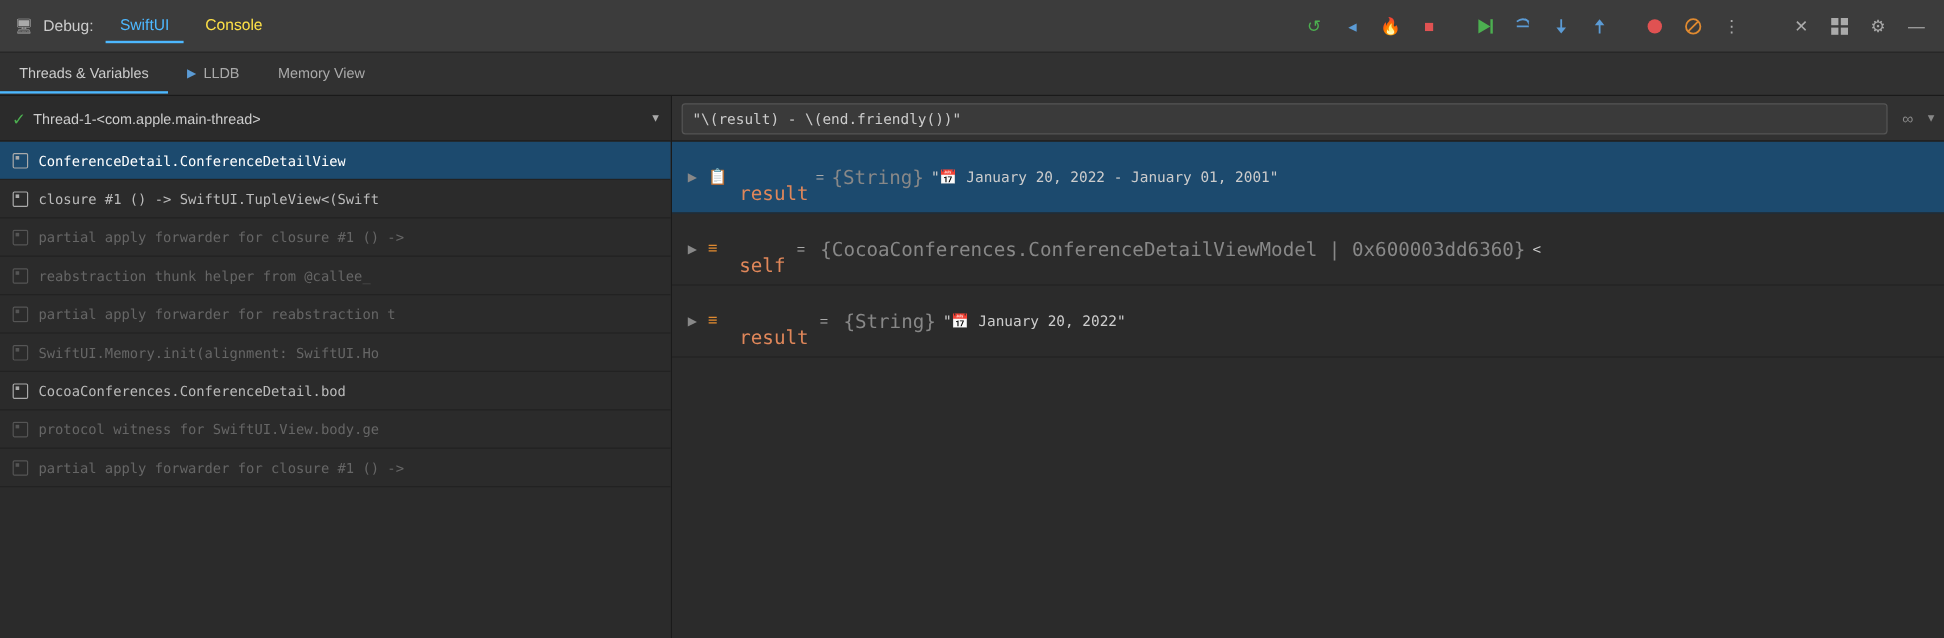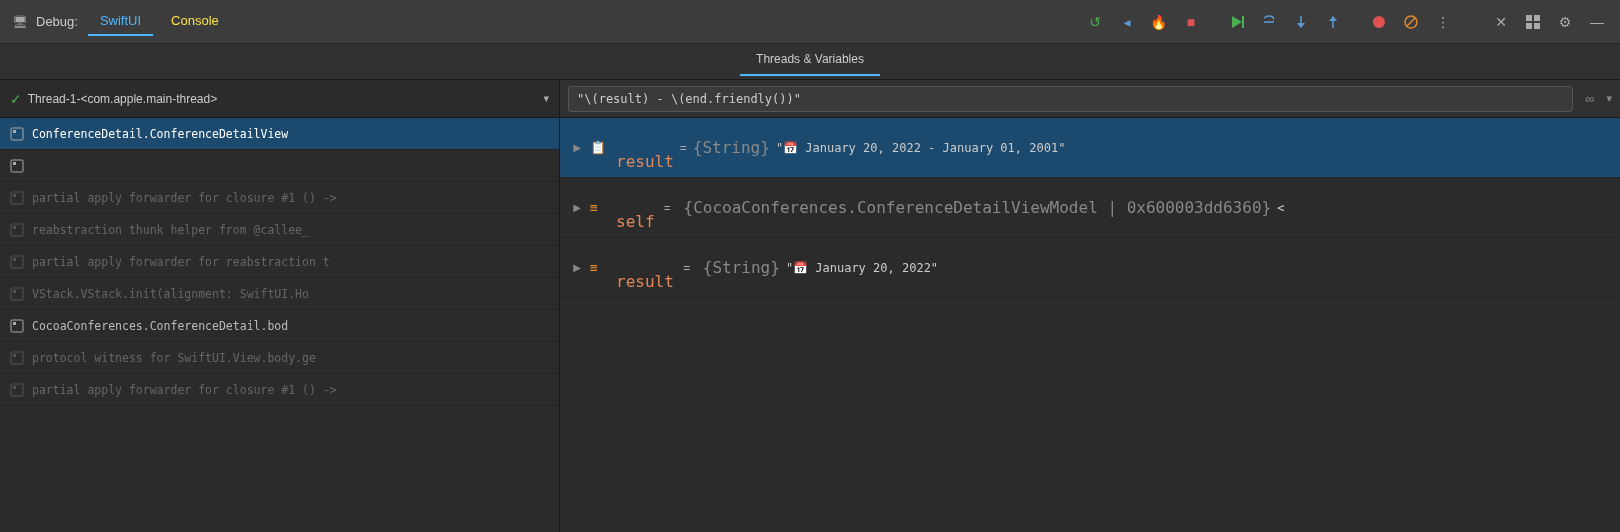--- a/index.html
+++ b/index.html
@@ -69,21 +69,20 @@
     .btn-orange { color: #e08a30; }
 
     
     .tabs-bar {
       display: flex;
       align-items: center;
       background: #313131;
       height: 36px;
       border-bottom: 1px solid #1a1a1a;
       padding: 0 0;
-      flex-direction: column;
     }
     .tab-item {
       padding: 8px 16px;
       color: #aaa;
       cursor: pointer;
       font-size: 12px;
       border-bottom: 2px solid transparent;
       display: flex; align-items: center; gap: 6px;
     }
     .tab-item.active {
@@ -363,20 +362,21 @@
         </div>
         <span class="frame-text">ConferenceDetail.ConferenceDetailView</span>
       </div>
       <div class="frame-item">
         <div class="frame-icon">
           <svg width="14" height="14" viewBox="0 0 14 14">
               <rect x="1" y="1" width="12" height="12" rx="1" stroke="#aaa" stroke-width="1" fill="none"></rect>
               <rect x="3" y="3" width="3" height="3" fill="#aaa"></rect>
             </svg>
         </div>
+        <span class="frame-text">closure #1 () -&gt; SwiftUI.TupleView&lt;(Swift</span>
       </div>
       <div class="frame-item">
         <div class="frame-icon">
           <svg width="14" height="14" viewBox="0 0 14 14">
               <rect x="1" y="1" width="12" height="12" rx="1" stroke="#555" stroke-width="1" fill="none"></rect>
               <rect x="3" y="3" width="3" height="3" fill="#555"></rect>
             </svg>
         </div>
         <span class="frame-text dimmed">partial apply forwarder for closure #1 () -&gt;</span>
       </div>
@@ -398,21 +398,21 @@
         </div>
         <span class="frame-text dimmed">partial apply forwarder for reabstraction t</span>
       </div>
       <div class="frame-item">
         <div class="frame-icon">
           <svg width="14" height="14" viewBox="0 0 14 14">
               <rect x="1" y="1" width="12" height="12" rx="1" stroke="#555" stroke-width="1" fill="none"></rect>
               <rect x="3" y="3" width="3" height="3" fill="#555"></rect>
             </svg>
         </div>
-        <span class="frame-text dimmed">VStack.VStack.init(alignment: SwiftUI.Ho</span>
+        <span class="frame-text dimmed">SwiftUI.Memory.init(alignment: SwiftUI.Ho</span>
       </div>
       <div class="frame-item">
         <div class="frame-icon">
           <svg width="14" height="14" viewBox="0 0 14 14">
               <rect x="1" y="1" width="12" height="12" rx="1" stroke="#aaa" stroke-width="1" fill="none"></rect>
               <rect x="3" y="3" width="3" height="3" fill="#aaa"></rect>
             </svg>
         </div>
         <span class="frame-text">CocoaConferences.ConferenceDetail.bod</span>
       </div>

